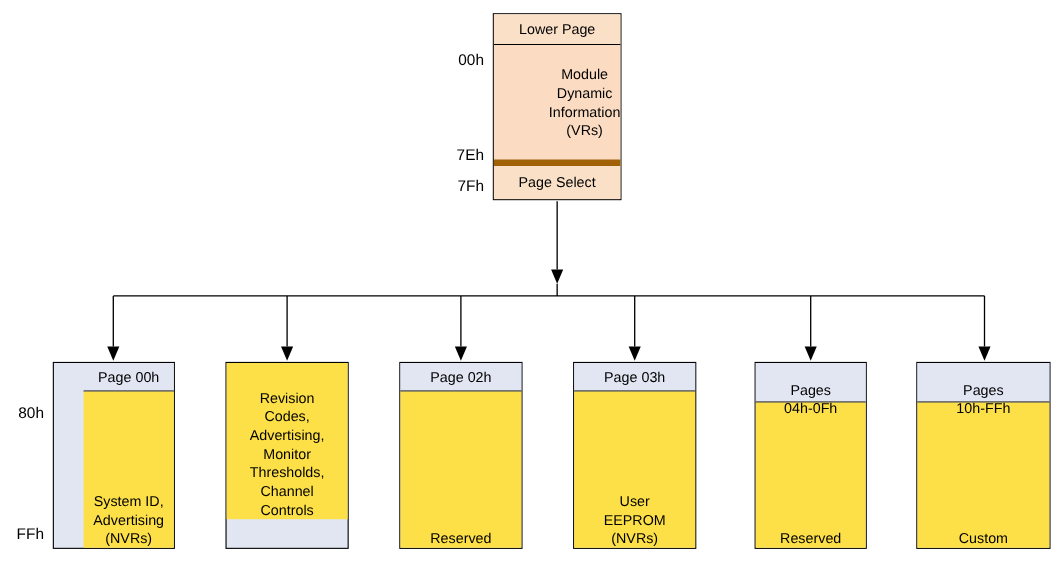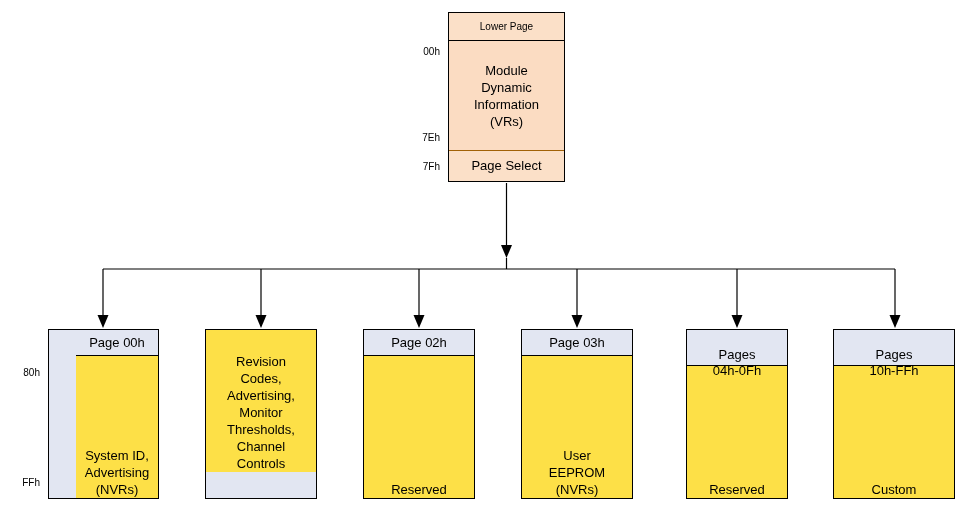--- a/index.html
+++ b/index.html
@@ -35,50 +35,50 @@
     width: 117px;
     border: 1px solid #000000;
     box-sizing: border-box;
   }
   .upper-head {
     height: 28px;
     line-height: 28px;
     text-align: center;
     background: #fbe0c8;
     border-bottom: 1px solid #000000;
-    font-size: 10px;
+    font-size: 13px;
     box-sizing: border-box;
   }
   .upper-body {
     height: 110px;
     background: #fbdcc2;
-    border-bottom: 1px solid #a16207;
+    border-bottom: 6px solid #a16207;
     display: flex;
     align-items: center;
-    justify-content: center;
+    justify-content: flex-end;
     box-sizing: border-box;
   }
   .upper-body .lines {
     text-align: center;
     font-size: 13px;
     line-height: 17px;
   }
   .upper-foot {
     height: 30px;
     line-height: 30px;
     text-align: center;
     background: #fbe0c8;
     font-size: 13px;
     box-sizing: border-box;
   }
 
   
   .addr {
     position: absolute;
-    font-size: 10px;
+    font-size: 14px;
     text-align: right;
     white-space: nowrap;
   }
 
   
   .page-box {
     position: absolute;
     top: 329px;
     border: 1px solid #000000;
     box-sizing: border-box;

